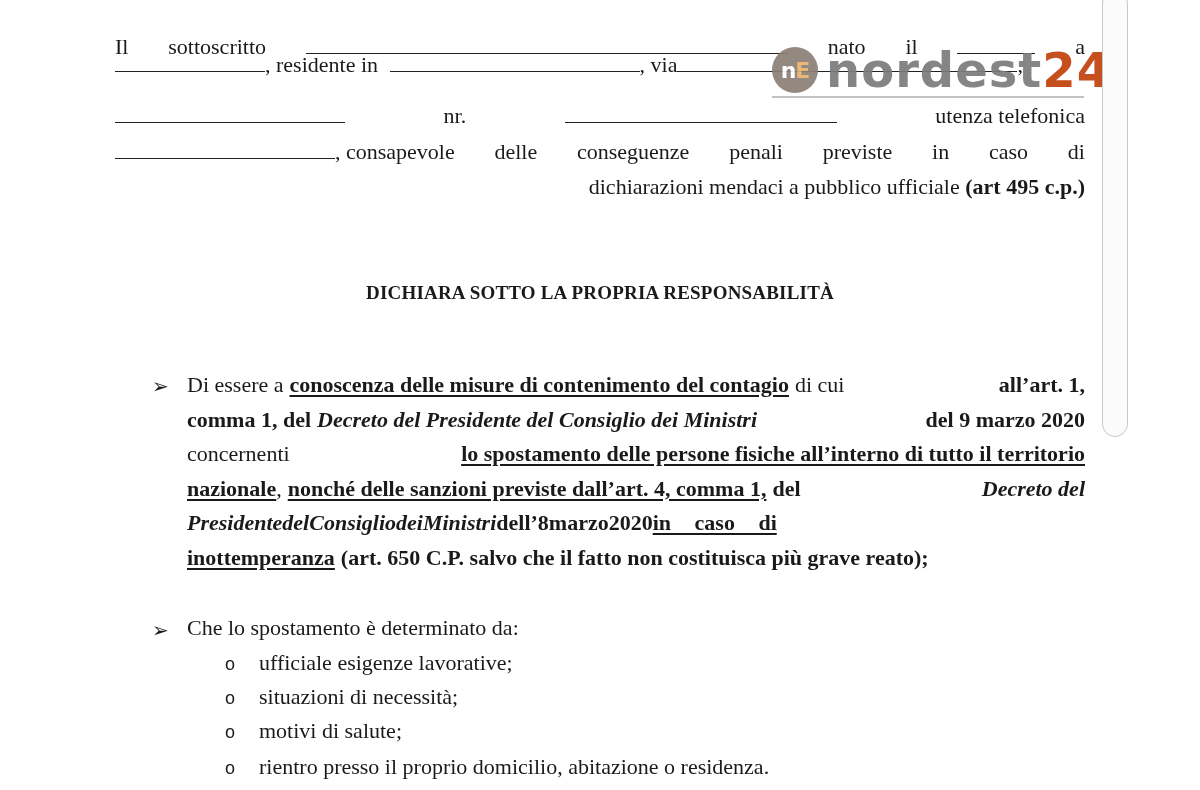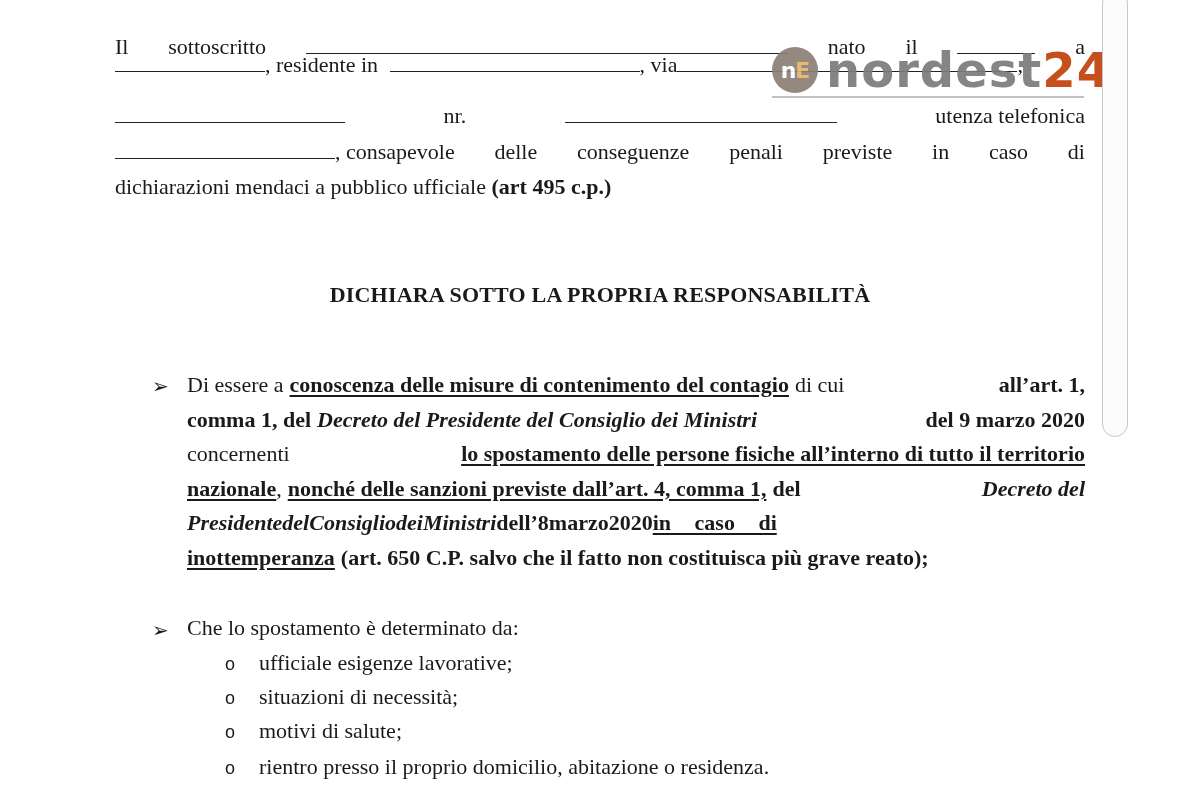--- a/index.html
+++ b/index.html
@@ -44,21 +44,21 @@
     b, .b { font-weight: bold; }
     i, .i { font-style: italic; }
     .u { text-decoration: underline; text-decoration-thickness: 2px; text-underline-offset: 3px; }
 
     .heading {
       position: absolute;
       left: 0; width: 1200px;
       top: 282px;
       text-align: center;
       font-weight: bold;
-      font-size: 22px;
+      font-size: 19px;
       letter-spacing: 0.2px;
     }
 
     .bullet-arrow {
       position: absolute;
       left: 152px;
       font-size: 20px;
       line-height: 30px;
     }
     .para {
@@ -162,21 +162,21 @@
     <span><span class="blank" style="width:220px;"></span><span>, consapevole</span></span>
     <span>delle</span>
     <span>conseguenze</span>
     <span>penali</span>
     <span>previste</span>
     <span>in</span>
     <span>caso</span>
     <span>di</span>
   </div>
 
-  <div class="line" style="top:172px;">
+  <div class="line" style="top:172px;text-align:right;">
     <span>dichiarazioni mendaci a pubblico ufficiale</span>
     <span class="b">(art 495 c.p.)</span>
   </div>
 
   <div class="logo">
     <div class="logo-badge">
       <span>n</span>
         <span class="e">E</span>
     </div>
     <div class="logo-text">

